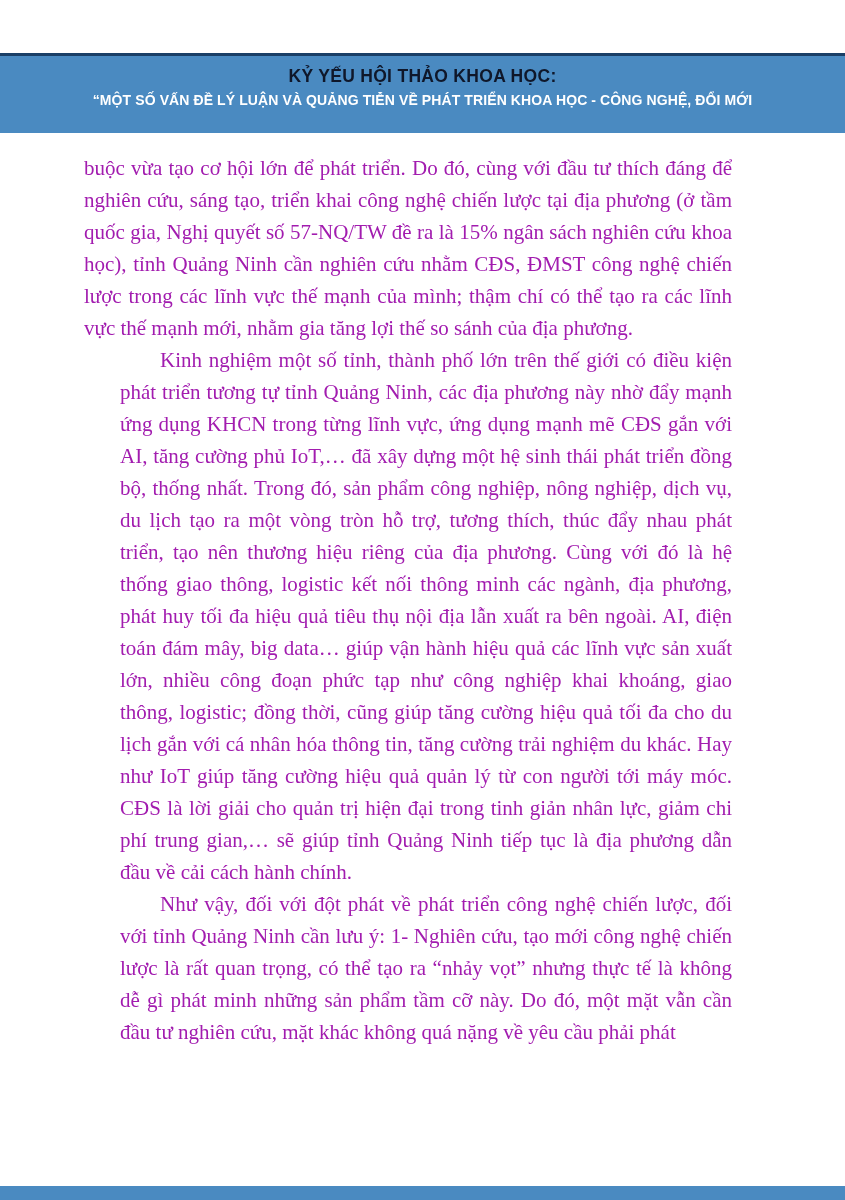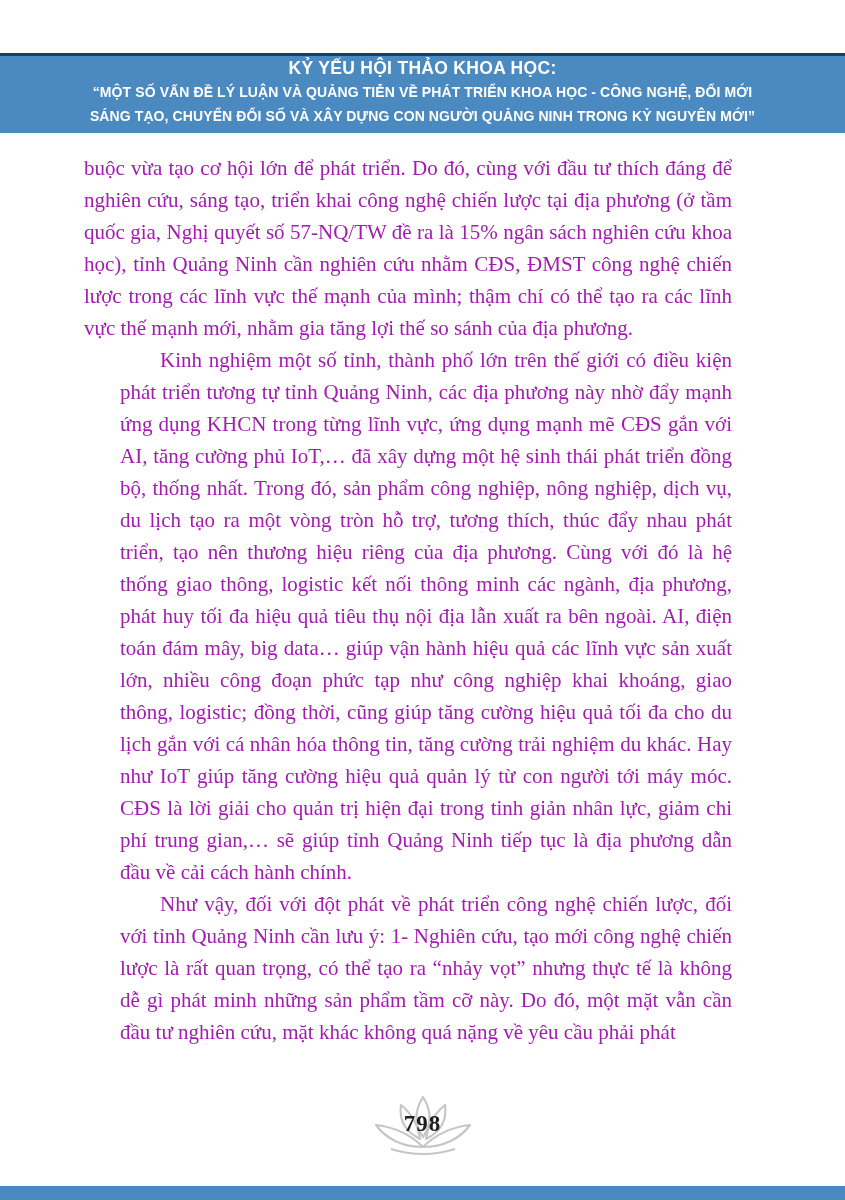--- a/index.html
+++ b/index.html
@@ -7,23 +7,23 @@
     position:relative; width:845px; height:1200px; margin:0 auto;
     background:#ffffff; overflow:hidden;
     font-family:"Liberation Serif", serif;
   }
   .band {
     position:absolute; top:53px; left:0; width:845px; height:80px;
     background:#4a8ac1; border-top:3px solid #1a3f66;
     box-sizing:border-box; text-align:center;
   }
   .band-line1 {
-    margin-top:0;
+    margin-top:8px;
     font-family:"Liberation Sans", sans-serif; font-weight:bold;
-    font-size:17.5px; line-height:24px; color:#ffffff; letter-spacing:0.3px;
+    font-size:17.5px; line-height:24px; color:#0f172a; letter-spacing:0.3px;
   }
   .band-line2, .band-line3 {
     font-family:"Liberation Sans", sans-serif; font-weight:bold;
     font-size:14px; line-height:24px; color:#ffffff; letter-spacing:0.1px;
     white-space:nowrap;
   }
   .content {
     position:absolute; top:152px; left:84px; width:648px;
     font-size:21px; line-height:32px; color:#a21caf;
     text-align:justify; text-justify:inter-word;
@@ -47,46 +47,24 @@
   }
 </style>
 </head>
 <body>
 
 <div class="page">
 
   <div class="band">
     <div class="band-line1">KỶ YẾU HỘI THẢO KHOA HỌC:</div>
     <div class="band-line2">“MỘT SỐ VẤN ĐỀ LÝ LUẬN VÀ QUẢNG TIỄN VỀ PHÁT TRIỂN KHOA HỌC - CÔNG NGHỆ, ĐỔI MỚI</div>
-    <div class="band-line3">SÁNG TẠO, CHUYỂN ĐỔI SỐ VÀ XÂY DỰNG CON NGƯỜI QUẢNG NINH TRONG KỶ NGUYÊN MỚI”</div>
   </div>
 
   <div class="content">
     <p>buộc vừa tạo cơ hội lớn để phát triển. Do đó, cùng với đầu tư thích đáng để nghiên cứu, sáng tạo, triển khai công nghệ chiến lược tại địa phương (ở tầm quốc gia, Nghị quyết số 57-NQ/TW đề ra là 15% ngân sách nghiên cứu khoa học), tỉnh Quảng Ninh cần nghiên cứu nhằm CĐS, ĐMST công nghệ chiến lược trong các lĩnh vực thế mạnh của mình; thậm chí có thể tạo ra các lĩnh vực thế mạnh mới, nhằm gia tăng lợi thế so sánh của địa phương.</p>
     <p class="indent">Kinh nghiệm một số tỉnh, thành phố lớn trên thế giới có điều kiện phát triển tương tự tỉnh Quảng Ninh, các địa phương này nhờ đẩy mạnh ứng dụng KHCN trong từng lĩnh vực, ứng dụng mạnh mẽ CĐS gắn với AI, tăng cường phủ IoT,… đã xây dựng một hệ sinh thái phát triển đồng bộ, thống nhất. Trong đó, sản phẩm công nghiệp, nông nghiệp, dịch vụ, du lịch tạo ra một vòng tròn hỗ trợ, tương thích, thúc đẩy nhau phát triển, tạo nên thương hiệu riêng của địa phương. Cùng với đó là hệ thống giao thông, logistic kết nối thông minh các ngành, địa phương, phát huy tối đa hiệu quả tiêu thụ nội địa lẫn xuất ra bên ngoài. AI, điện toán đám mây, big data… giúp vận hành hiệu quả các lĩnh vực sản xuất lớn, nhiều công đoạn phức tạp như công nghiệp khai khoáng, giao thông, logistic; đồng thời, cũng giúp tăng cường hiệu quả tối đa cho du lịch gắn với cá nhân hóa thông tin, tăng cường trải nghiệm du khác. Hay như IoT giúp tăng cường hiệu quả quản lý từ con người tới máy móc. CĐS là lời giải cho quản trị hiện đại trong tinh giản nhân lực, giảm chi phí trung gian,… sẽ giúp tỉnh Quảng Ninh tiếp tục là địa phương dẫn đầu về cải cách hành chính.</p>
     <p class="indent">Như vậy, đối với đột phát về phát triển công nghệ chiến lược, đối với tỉnh Quảng Ninh cần lưu ý: 1- Nghiên cứu, tạo mới công nghệ chiến lược là rất quan trọng, có thể tạo ra “nhảy vọt” nhưng thực tế là không dễ gì phát minh những sản phẩm tầm cỡ này. Do đó, một mặt vẫn cần đầu tư nghiên cứu, mặt khác không quá nặng về yêu cầu phải phát</p>
   </div>
 
-  <div class="pageno-wrap">
-    <div class="lotus">
-      <span>
-        <svg width="120" height="64" viewBox="0 0 120 64" fill="none" stroke="#c6c6c6" stroke-width="2.2" stroke-linejoin="round">
-
-          <path d="M60,4 C52,17 50,30 60,44 C70,30 68,17 60,4 Z"></path>
-
-          <path d="M38,12 C36,26 41,38 57,46 C55,32 48,20 38,12 Z"></path>
-
-          <path d="M82,12 C84,26 79,38 63,46 C65,32 72,20 82,12 Z"></path>
-
-          <path d="M13,32 C23,46 40,54 60,54 C46,40 30,34 13,32 Z"></path>
-
-          <path d="M107,32 C97,46 80,54 60,54 C74,40 90,34 107,32 Z"></path>
-
-          <path d="M28,56 Q60,66 92,56"></path>
-        </svg>
-      </span>
-      <div class="pageno">798</div>
-    </div>
-  </div>
 
   <div class="bottom-bar"></div>
 
 </div>
 
 </body></html>

